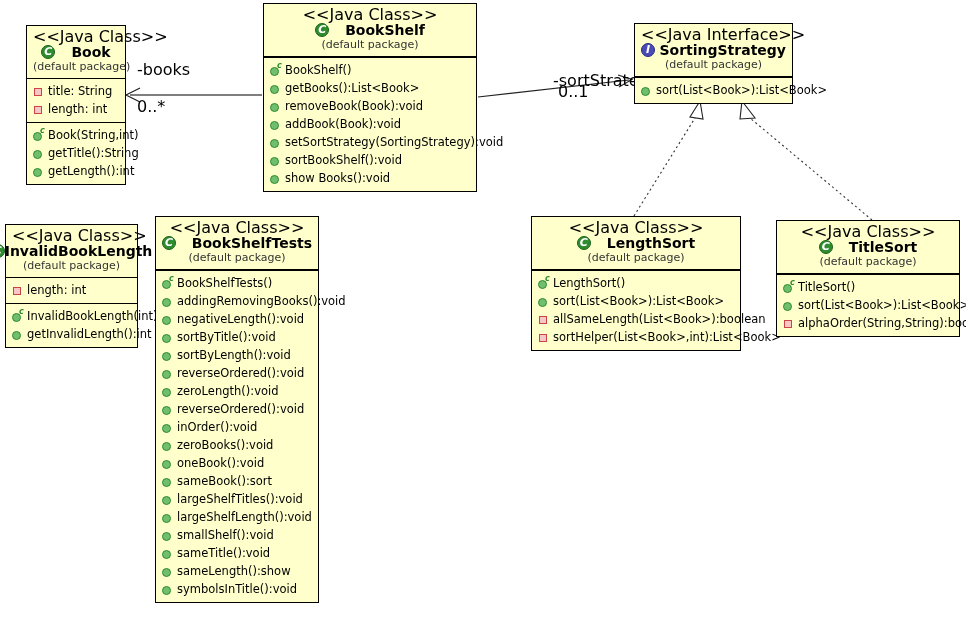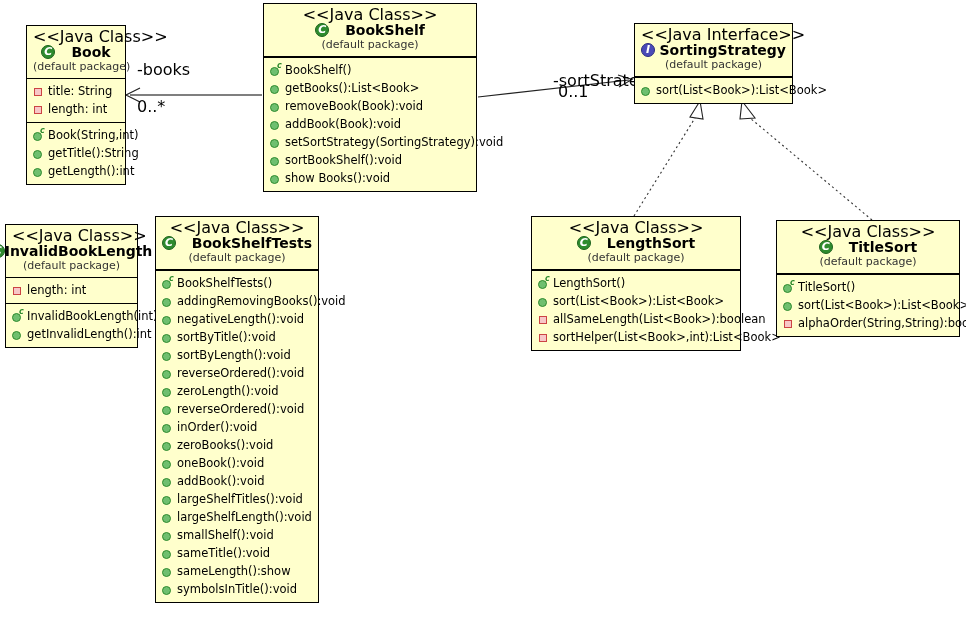--- a/index.html
+++ b/index.html
@@ -448,21 +448,21 @@
       <div class="member">
         <span class="ic">
             <i class="ic-pub"></i>
           </span>
         <span>oneBook():void</span>
       </div>
       <div class="member">
         <span class="ic">
             <i class="ic-pub"></i>
           </span>
-        <span>addBook():void</span>
+        <span>sameBook():sort</span>
       </div>
       <div class="member">
         <span class="ic">
             <i class="ic-pub"></i>
           </span>
         <span>largeShelfTitles():void</span>
       </div>
       <div class="member">
         <span class="ic">
             <i class="ic-pub"></i>

